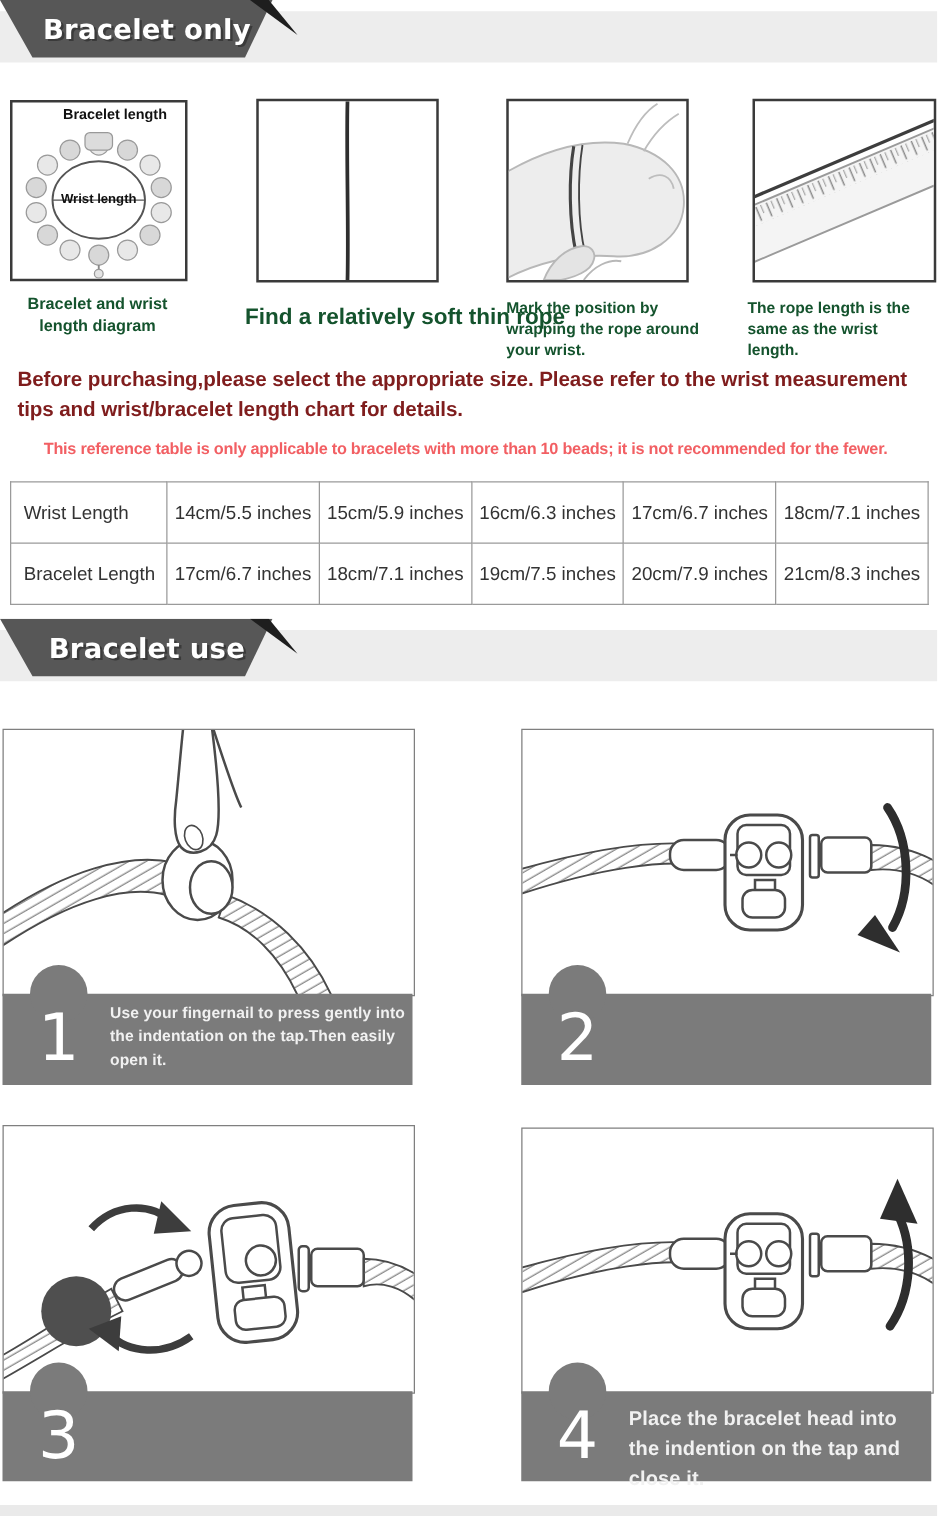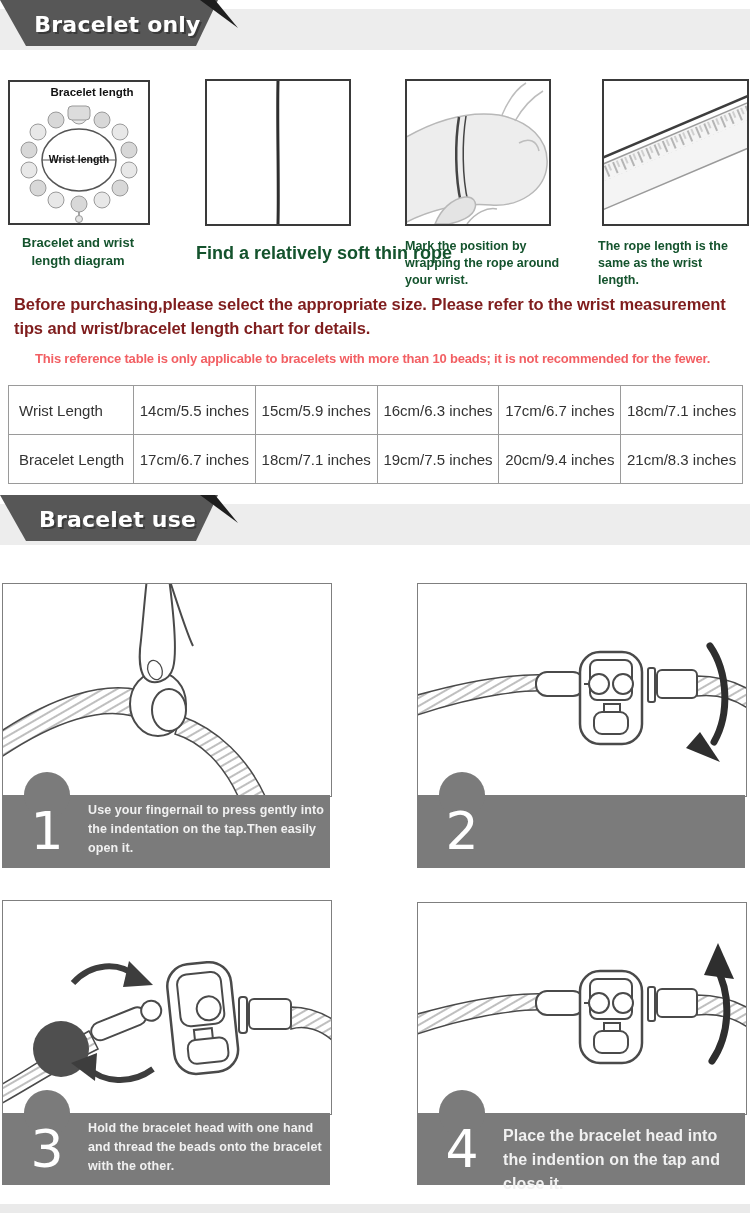--- a/index.html
+++ b/index.html
@@ -124,21 +124,21 @@
       <td>15cm/5.9 inches</td>
       <td>16cm/6.3 inches</td>
       <td>17cm/6.7 inches</td>
       <td>18cm/7.1 inches</td>
     </tr>
     <tr>
       <td class="rowlab">Bracelet Length</td>
       <td>17cm/6.7 inches</td>
       <td>18cm/7.1 inches</td>
       <td>19cm/7.5 inches</td>
-      <td>20cm/9.4 inches</td>
+      <td>20cm/7.9 inches</td>
       <td>21cm/8.3 inches</td>
     </tr>
   </tbody>
     </table>
 
   <div class="abs banner-strip" style="top:504px;"></div>
   <svg class="abs ribbon-svg" style="top:495px;" viewBox="0 0 250 50">
     <polygon points="0,0 218,0 196,46 26,46" fill="#575757"></polygon>
     <polygon points="200,0 238,28 215,0" fill="#1e1e1e"></polygon>
   </svg>
@@ -217,21 +217,20 @@
         <rect x="182" y="138" width="40" height="24" rx="8" fill="#fff" stroke="#4a4a4a" stroke-width="2"></rect>
       </g>
       <rect x="236" y="96" width="8" height="36" rx="3" fill="#fff" stroke="#4a4a4a" stroke-width="2"></rect>
       <rect x="246" y="98" width="42" height="30" rx="5" fill="#fff" stroke="#4a4a4a" stroke-width="2"></rect>
       <path d="M288,106 C305,106 320,112 332,120 L332,142 C318,128 302,124 288,128 Z" fill="url(#hh3)" stroke="#4a4a4a" stroke-width="1.5"></path>
     </svg>
   </div>
   <div class="abs panel-bar" style="left:2px;top:1113px;width:328px;height:72px;"></div>
   <div class="abs panel-bump" style="left:24px;top:1090px;"></div>
   <div class="abs panel-num" style="left:24px;top:1118px;">3</div>
-  <div class="abs panel-text" style="left:88px;top:1119px;width:242px;">Hold the bracelet head with one hand and thread the beads onto the bracelet with the other.</div>
 
   <div class="abs panel-box" style="left:417px;top:902px;width:328px;height:211px;">
     <svg width="328" height="211" viewBox="0 0 328 211">
       <defs>
           <pattern id="hh4" width="7" height="7" patternTransform="rotate(60)" patternUnits="userSpaceOnUse">
         <line x1="1" y1="0" x2="1" y2="7" stroke="#8a8a8a" stroke-width="1.1"></line>
           </pattern>
         </defs>
       <path d="M-4,112 C60,94 110,88 142,92 L142,108 C112,104 62,110 -4,132 Z" fill="url(#hh4)" stroke="#4a4a4a" stroke-width="1.5"></path>
       <path d="M279,92 C300,92 318,98 332,106 L332,126 C316,114 298,110 279,112 Z" fill="url(#hh4)" stroke="#4a4a4a" stroke-width="1.5"></path>

